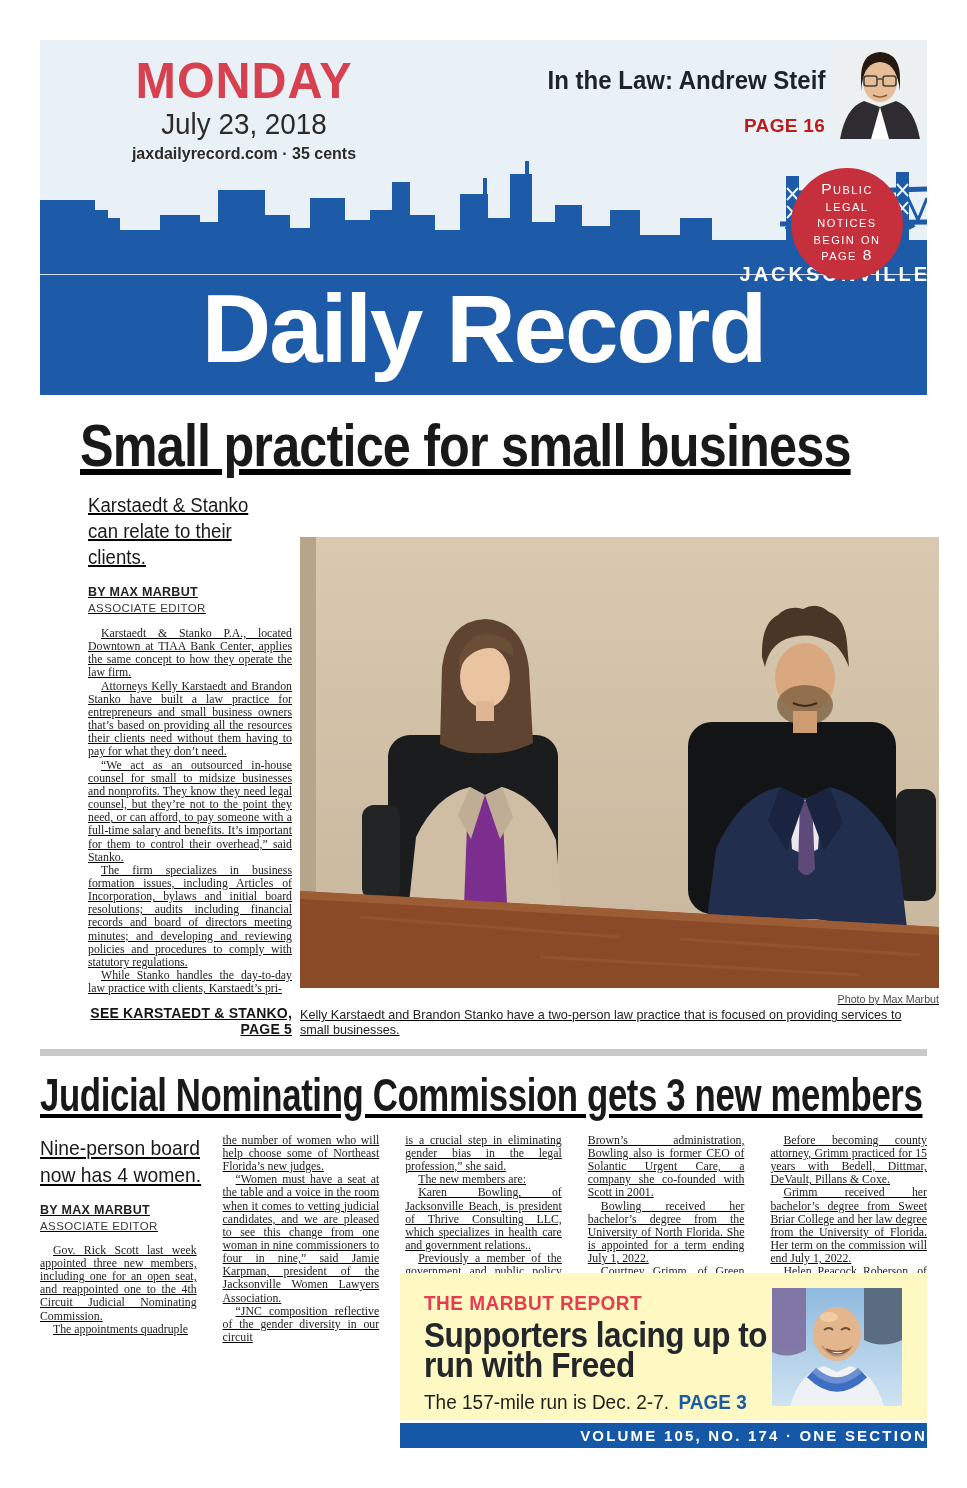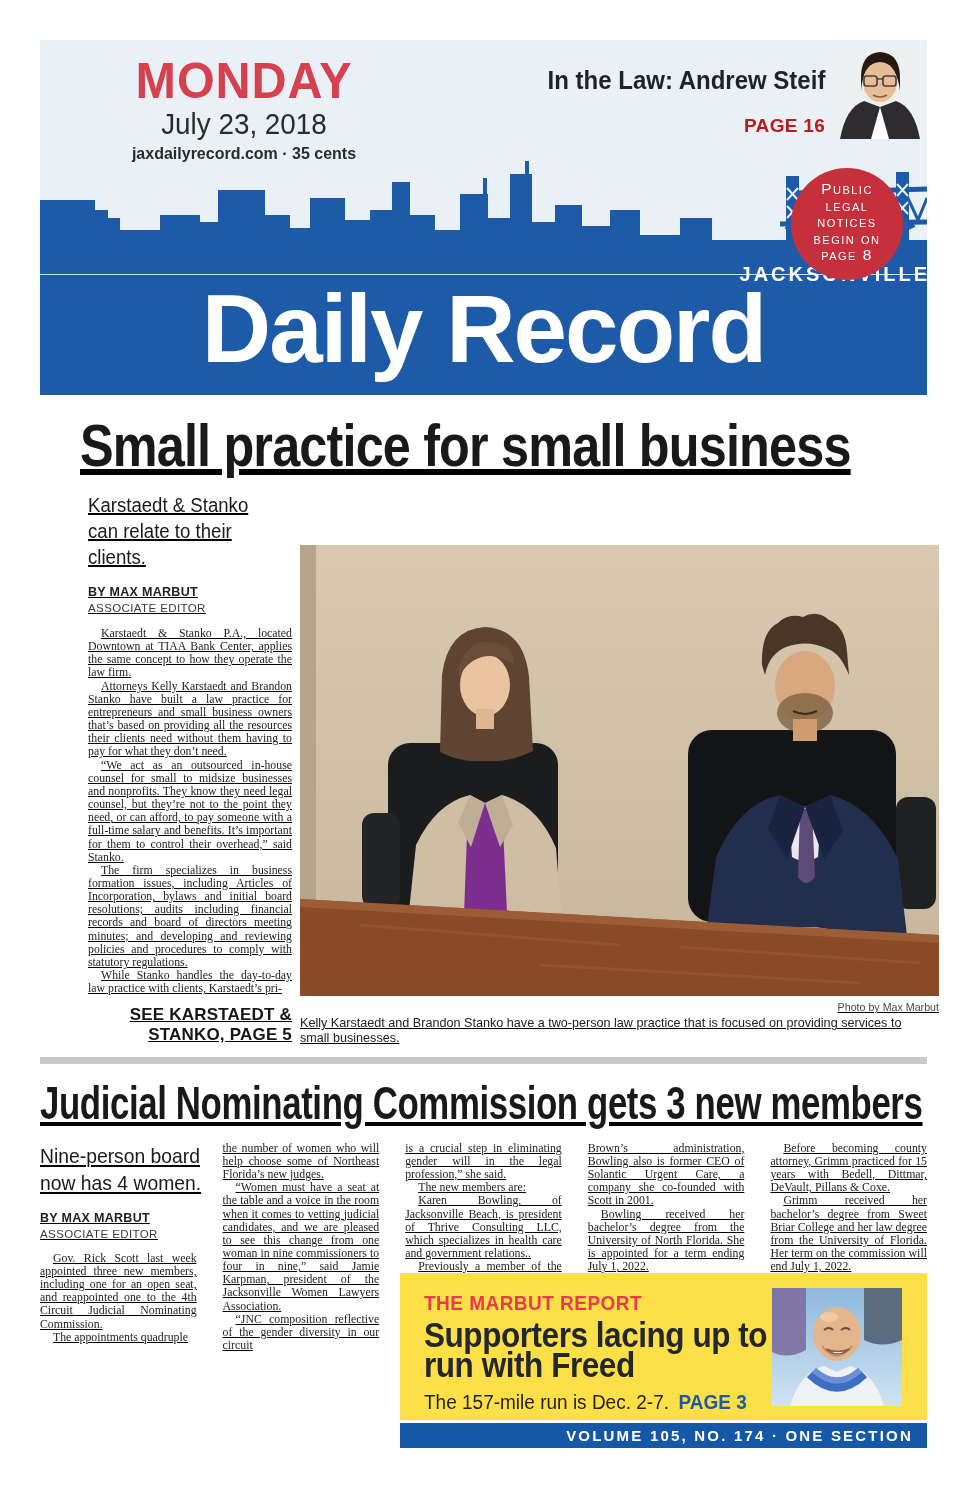--- a/index.html
+++ b/index.html
@@ -41,50 +41,50 @@
   .sec1-row { display:flex; margin:18px 0 0 48px; align-items:flex-end; }
   .sec1-left { width:204px; margin-right:8px; }
   .subhead1 { width:205px; color:#1a1a1a; font-size:20px; line-height:26px; transform:scaleX(.93); transform-origin:left; }
   .byline-block { margin-top:15px; }
   .byline { color:#222; font-size:12.5px; font-weight:bold; letter-spacing:.3px; }
   .byline-title { color:#3a3a3a; font-size:11.5px; letter-spacing:.4px; margin-top:3px; }
   .bodytext { margin-top:13px; font-family:"Liberation Serif", serif; font-size:11.8px; line-height:13.15px;
               text-align:justify; color:#1c1c1c; }
   .bodytext p { text-indent:13px; }
   .bodytext p.cont { text-indent:0; }
-  .jump { margin-top:10px; text-align:right; color:#161616; font-size:17px; font-weight:bold; letter-spacing:.2px; }
+  .jump { margin-top:10px; text-align:right; color:#161616; font-size:14px; font-weight:bold; letter-spacing:.2px; }
   .sec1-photo-wrap { width:639px; }
   .main-photo { display:block; width:639px; height:451px; }
   .credit { margin-top:5px; text-align:right; color:#4a4a4a; font-size:11px; transform:scaleX(.97); transform-origin:right; }
   .caption { margin-top:2px; color:#222; font-size:13px; transform:scaleX(.97); transform-origin:left; }
 
   .divider { height:7px; background:#c9c9c9; margin-top:12px; }
 
   
   .headline2 { margin-top:14px; color:#191919; font-size:47px; font-weight:bold; line-height:1.05;
                white-space:nowrap; transform:scaleX(.74); transform-origin:left; letter-spacing:-.5px; }
   .sec2-cols { display:flex; gap:26px; margin-top:14px; align-items:flex-start; }
   .col { flex:1; min-width:0; }
   .subhead2 { width:182px; color:#1a1a1a; font-size:21px; line-height:27px; transform:scaleX(.92); transform-origin:left;
               font-family:"Liberation Sans", sans-serif; }
   .col .bodytext { margin-top:0; }
   .col1-body { margin-top:12px !important; }
 
   
   .marbut { position:absolute; left:360px; top:1233px; width:527px; }
-  .marbut-box { position:relative; background:#fde047; height:147px; padding:20px 0 0 24px; }
+  .marbut-box { position:relative; background:#fef9c3; height:147px; padding:20px 0 0 24px; }
   .kicker { color:#e73c50; font-size:20px; font-weight:bold; letter-spacing:.5px; line-height:20px;
             transform:scaleX(.95); transform-origin:left; white-space:nowrap; }
   .marbut-headline { margin-top:7px; width:382px; color:#23272b; font-size:35px; font-weight:bold; line-height:30px;
                      letter-spacing:-.5px; transform:scaleX(.9); transform-origin:left; }
   .marbut-sub { margin-top:11px; color:#1f1f1f; font-size:20px; transform:scaleX(.95); transform-origin:left; white-space:nowrap; }
   .marbut-page { color:#1c5aa6; font-weight:bold; margin-left:10px; }
   .marbut-photo { position:absolute; top:15px; right:25px; width:130px; height:118px; display:block; }
   .volume-bar { margin-top:3px; height:25px; background:#1558a8; display:flex; align-items:center;
-                justify-content:flex-end; padding-right:14px; color:#ffffff; font-size:15px; font-weight:bold;
+                justify-content:flex-end; color:#ffffff; font-size:15px; font-weight:bold;
                 letter-spacing:2.2px; white-space:nowrap; }
 </style>
 </head>
 <body>
 
 <div class="page">
   <div class="content">
 
     <div class="hdr">
       <div class="hdr-top">
@@ -226,21 +226,21 @@
       </div>
       <div class="col">
         <div class="bodytext">
           <p class="cont">the number of women who will help choose some of Northeast Florida’s new judges.</p>
           <p>“Women must have a seat at the table and a voice in the room when it comes to vetting judicial candidates, and we are pleased to see this change from one woman in nine commissioners to four in nine,” said Jamie Karpman, president of the Jacksonville Women Lawyers Association.</p>
           <p>“JNC composition reflective of the gender diversity in our circuit</p>
         </div>
       </div>
       <div class="col">
         <div class="bodytext">
-          <p class="cont">is a crucial step in eliminating gender will in the legal profession,” she said.</p>
+          <p class="cont">is a crucial step in eliminating gender bias in the legal profession,” she said.</p>
           <p>The new members are:</p>
           <p>Karen Bowling, of Jacksonville Beach, is president of Thrive Consulting LLC, which specializes in health care and government relations..</p>
           <p>Previously a member of the government and public policy practice at the Foley &amp; Lardner law firm and chief administrative officer in former Mayor Alvin</p>
         </div>
       </div>
       <div class="col">
         <div class="bodytext">
           <p class="cont">Brown’s administration, Bowling also is former CEO of Solantic Urgent Care, a company she co-founded with Scott in 2001.</p>
           <p>Bowling received her bachelor’s degree from the University of North Florida. She is appointed for a term ending July 1, 2022.</p>
           <p>Courtney Grimm, of Green Cove Springs, is the county attorney for Clay County. She was a member of the commission from 2012-17 and is a past president of the Jacksonville Bar Association.</p>

